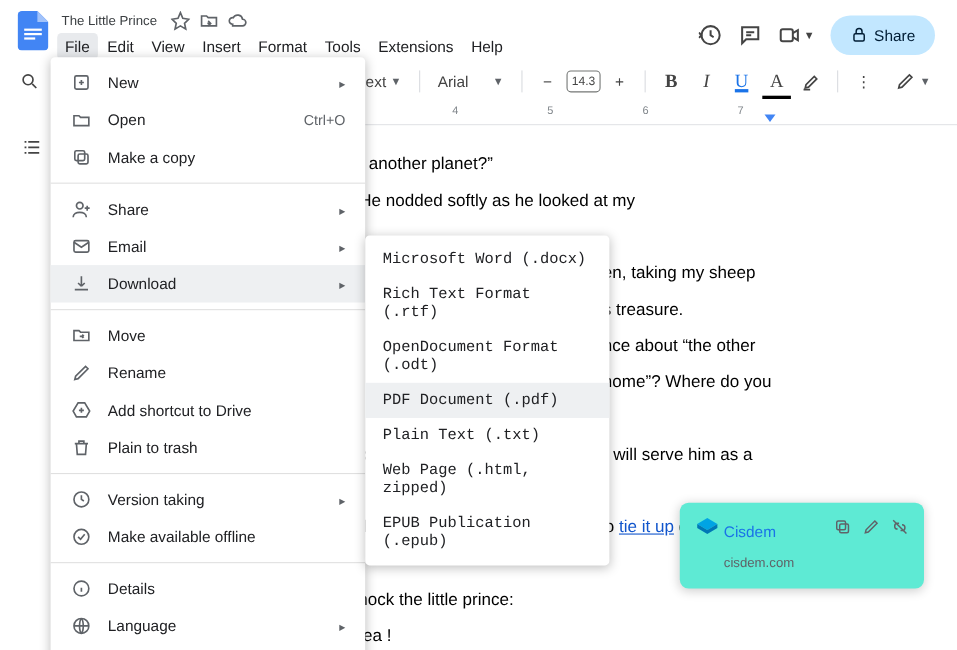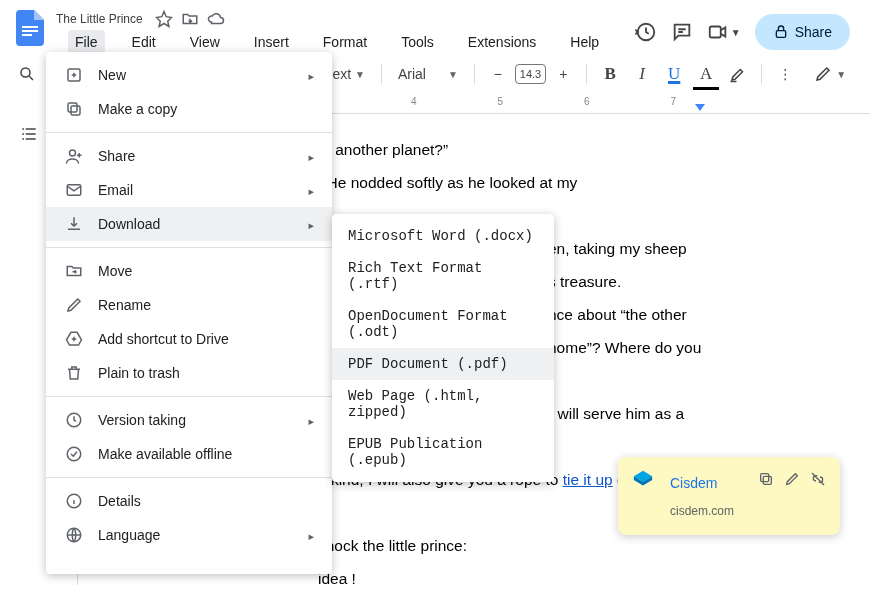--- a/index.html
+++ b/index.html
@@ -6,21 +6,21 @@
 body { background: #fff; width: 870px; height: 591px; overflow: hidden; position: relative; color: #202124; font-size: 14px; }
 
 
 .header { display: flex; align-items: flex-start; padding: 6px 12px 0 12px; }
 .docs-icon { width: 36px; height: 36px; display:flex; align-items:center; justify-content:center; margin-right:4px; margin-top:4px; }
 .title-area { flex: 1; }
 .title-row { display: flex; align-items: center; gap: 8px; padding-top:4px; }
 .doc-title { font-size: 12px; color: #3c4043; padding:2px 4px; }
 .title-icons { display:flex; gap:8px; color:#5f6368; }
 .title-icons svg, .title-icons .uicon { width:18px; height:18px; }
-.menubar { display: flex; gap: 20px; margin-top: 2px; margin-left: 16px; }
+.menubar { display: flex; gap: 2px; margin-top: 2px; }
 .menubar .mitem { font-size: 14px; color:#202124; padding: 4px 7px; border-radius:4px; cursor:pointer; }
 .menubar .mitem.active { background:#e8eaed; }
 .header-actions { display:flex; align-items:center; gap:14px; padding-top:8px; padding-right:8px; }
 .action-icon { color:#444; display:flex; align-items:center; gap:2px; }
 .share-btn { background:#c2e7ff; border-radius:20px; padding:10px 18px; display:flex; align-items:center; gap:6px; font-weight:500; color:#001d35; font-size:14px; }
 
 
 .toolbar { display:flex; align-items:center; gap:6px; padding:6px 14px; color:#444; height:40px; }
 .tool-sep { width:1px; height:20px; background:#dadce0; margin:0 4px; }
 .tb-btn { min-width:26px; height:26px; border-radius:4px; display:flex; align-items:center; justify-content:center; color:#444;}
@@ -42,21 +42,21 @@
 
 
 .canvas { display:flex; height:calc(591px - 120px); }
 .left-strip { width:58px; display:flex; flex-direction:column; align-items:center; padding-top:10px; gap:14px; color:#444; }
 .vruler { width:20px; border-right:1px solid #dadce0; position:relative; }
 .page { flex:1; background:#fff; padding:20px 60px 20px 60px; font-size:15.5px; line-height:2.0; font-family:Arial; color:#000; position:relative; }
 .page p { margin-bottom:2px; }
 .link { color:#1155cc; text-decoration:underline; }
 
 
-.link-card { position:absolute; right:30px; bottom:50px; width:222px; background:#fef9c3; border-radius:8px; box-shadow:0 2px 10px rgba(0,0,0,.2); padding:12px 14px; display:flex; align-items:flex-start; gap:16px; }
+.link-card { position:absolute; right:30px; bottom:50px; width:222px; background:#5eead4; border-radius:8px; box-shadow:0 2px 10px rgba(0,0,0,.2); padding:12px 14px; display:flex; align-items:flex-start; gap:4px; }
 .link-card .lc-main { flex:1; }
 .link-card .lc-title { color:#1a73e8; font-size:14px; }
 .link-card .lc-sub { color:#5f6368; font-size:12px; margin-top:2px; }
 .link-card .lc-icons { display:flex; gap:10px; color:#5f6368; margin-top:2px; }
 
 
 .menu { position:absolute; top:52px; left:46px; width:286px; background:#fff; border-radius:4px; box-shadow:0 2px 10px rgba(0,0,0,.25); padding:6px 0; z-index:10; }
 .menu-item { display:flex; align-items:center; gap:14px; padding:8px 18px; font-size:14px; color:#202124; cursor:pointer; position:relative;}
 .menu-item .mi-icon { width:20px; color:#5f6368; display:flex; justify-content:center;}
 .menu-item .mi-short { margin-left:auto; color:#5f6368; font-size:13px; }
@@ -269,20 +269,29 @@
           <rect x="4" y="4" width="16" height="16" rx="2"></rect>
           <path d="M12 9v6M9 12h6"></path>
         </svg>
       </span>
       <span>New</span>
       <span class="mi-arrow chev"></span>
     </div>
     <div class="menu-item">
       <span class="mi-icon">
         <svg width="18" height="18" viewBox="0 0 24 24" fill="none" stroke="#5f6368" stroke-width="2">
+          <path d="M3 7h6l2 2h10v10H3z"></path>
+        </svg>
+      </span>
+      <span>Open</span>
+      <span class="mi-short">Ctrl+O</span>
+    </div>
+    <div class="menu-item">
+      <span class="mi-icon">
+        <svg width="18" height="18" viewBox="0 0 24 24" fill="none" stroke="#5f6368" stroke-width="2">
           <rect x="8" y="8" width="12" height="12" rx="2"></rect>
           <rect x="4" y="4" width="12" height="12" rx="2"></rect>
         </svg>
       </span>
       <span>Make a copy</span>
     </div>
     <div class="menu-sep"></div>
     <div class="menu-item">
       <span class="mi-icon">
         <svg width="18" height="18" viewBox="0 0 24 24" fill="none" stroke="#5f6368" stroke-width="2">
@@ -390,15 +399,16 @@
       <span class="mi-arrow chev"></span>
     </div>
     <div class="menu-item"></div>
   </div>
 
 <div class="submenu" id="download-submenu">
     <div class="sitem">Microsoft Word (.docx)</div>
     <div class="sitem">Rich Text Format (.rtf)</div>
     <div class="sitem">OpenDocument Format (.odt)</div>
     <div class="sitem hover">PDF Document (.pdf)</div>
+    <div class="sitem">Plain Text (.txt)</div>
     <div class="sitem">Web Page (.html, zipped)</div>
     <div class="sitem">EPUB Publication (.epub)</div>
   </div>
 
 </body></html>

